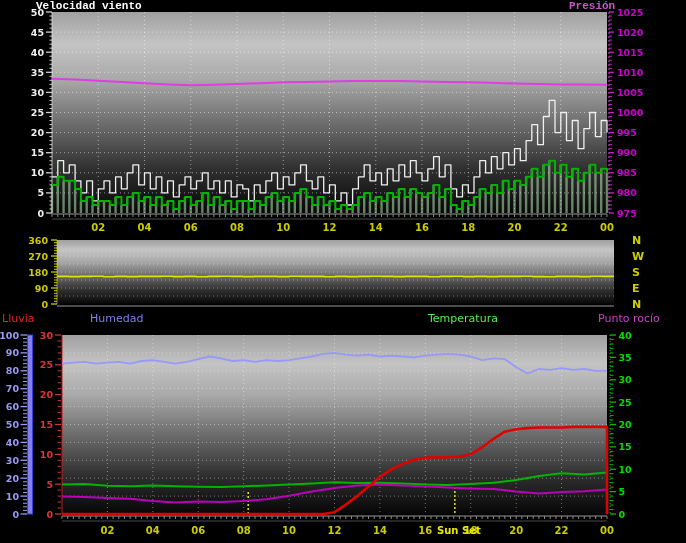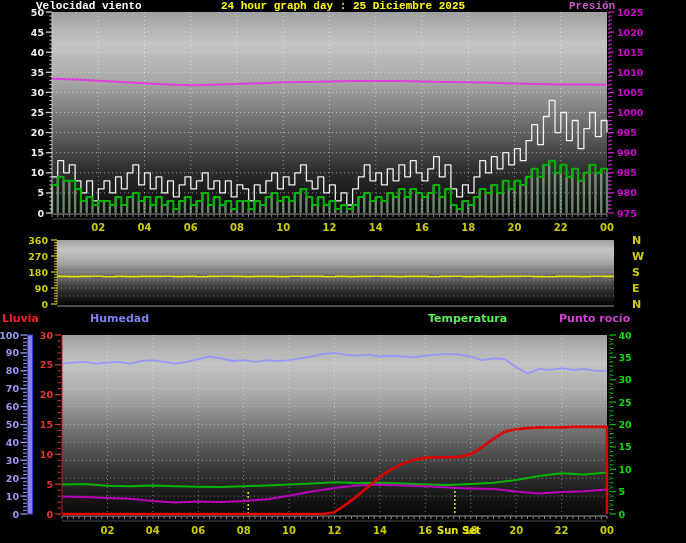--- a/index.html
+++ b/index.html
@@ -2,37 +2,36 @@
 <html><head>
 <meta charset="utf-8">
 <style>
   html,body{margin:0;padding:0;background:#000;}
   #app{position:relative;width:686px;height:543px;background:#000;overflow:hidden;
        font-family:"DejaVu Sans","Liberation Sans",sans-serif;}
   .hdr-label{position:absolute;top:0;height:14px;font-size:11px;font-weight:bold;line-height:13px;white-space:nowrap;font-family:Liberation Mono, monospace;}
   #hdr-wind{left:36px;color:#ffffff;}
   #hdr-title{left:0;right:0;text-align:center;color:#ffff00;}
   #hdr-press{left:569px;color:#cc55cc;}
-  .sec-label{position:absolute;top:312px;height:15px;font-size:11px;font-weight:bold;line-height:14px;white-space:nowrap;z-index:5;}
+  .sec-label{position:absolute;top:312px;height:15px;font-size:11px;font-weight:normal;line-height:14px;white-space:nowrap;z-index:5;}
   #lbl-rain{left:2px;color:#ee2222;}
   #lbl-hum{left:90px;color:#7f7fee;}
   #lbl-temp{left:428px;color:#55ee55;}
-  #lbl-dew{left:559px;color:#cc44cc;}
+  #lbl-dew{left:598px;color:#cc44cc;}
   svg{position:absolute;left:0;display:block;}
   #svg-wind{top:0;}
   #svg-dir{top:232px;}
   #svg-met{top:310px;}
   svg text{font-family:"DejaVu Sans","Liberation Sans",sans-serif;font-weight:bold;}
 </style>
 </head>
 <body>
 
 <div id="app">
   <div id="hdr-wind" class="hdr-label">Velocidad viento</div>
-  <div id="hdr-title" class="hdr-label">24 hour graph day : 25 Diciembre 2025</div>
   <div id="hdr-press" class="hdr-label">Presión</div>
 
   <svg id="svg-wind" width="686" height="232" viewBox="0 0 686 232">
       <defs>
         <linearGradient id="g1" x1="0" y1="0" x2="0" y2="1">
           <stop offset="0%" stop-color="#a0a0a0"></stop>
           <stop offset="16%" stop-color="#c4c4c4"></stop>
           <stop offset="34%" stop-color="#a8a8a8"></stop>
           <stop offset="55%" stop-color="#6e6e6e"></stop>
           <stop offset="78%" stop-color="#303030"></stop>

